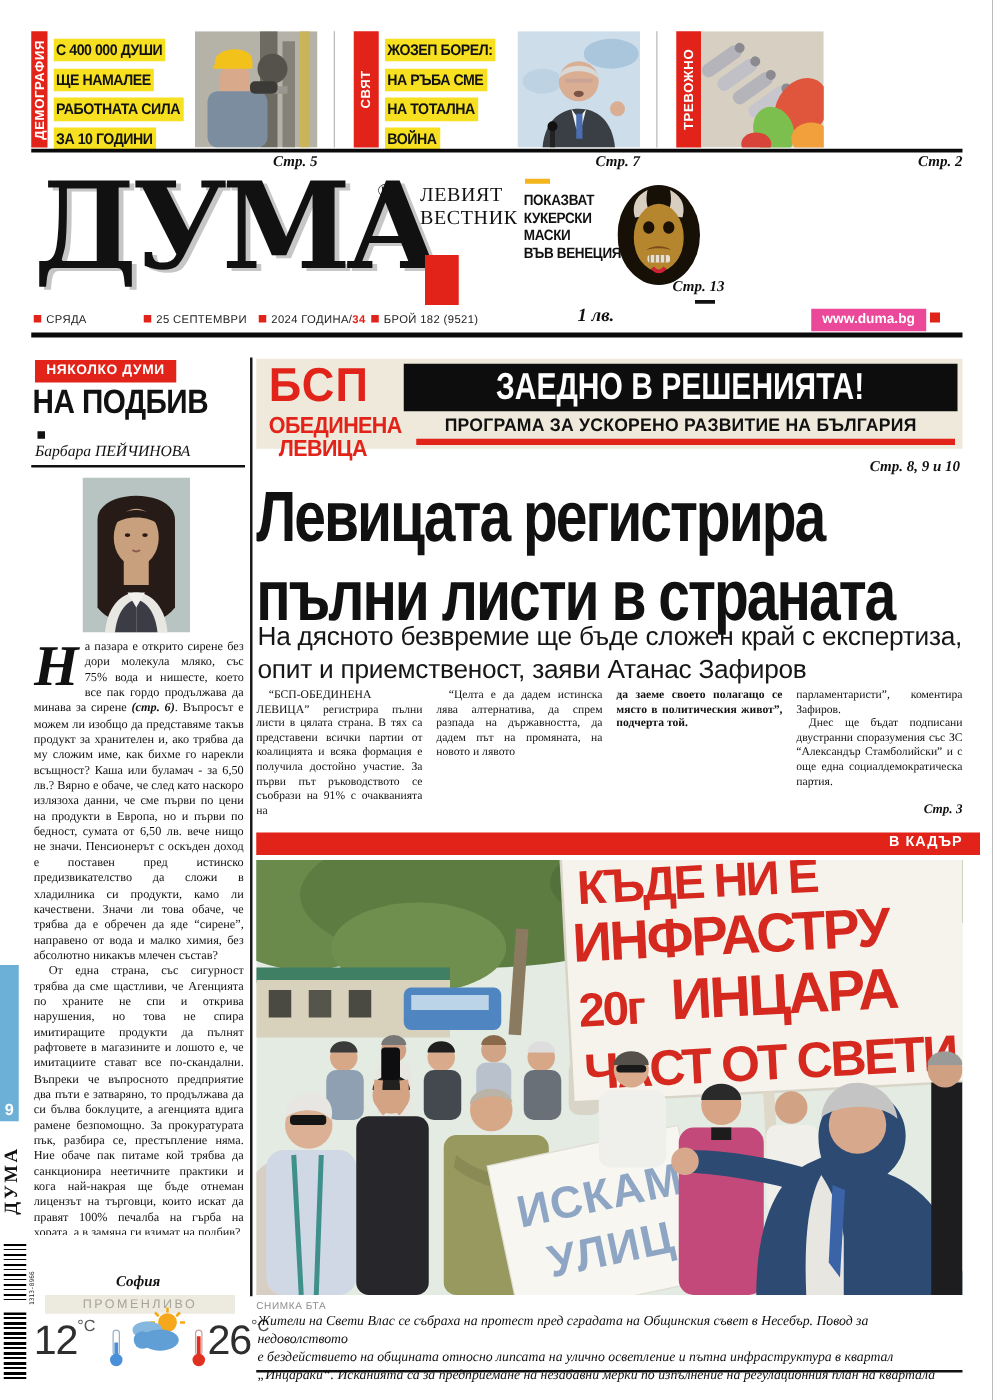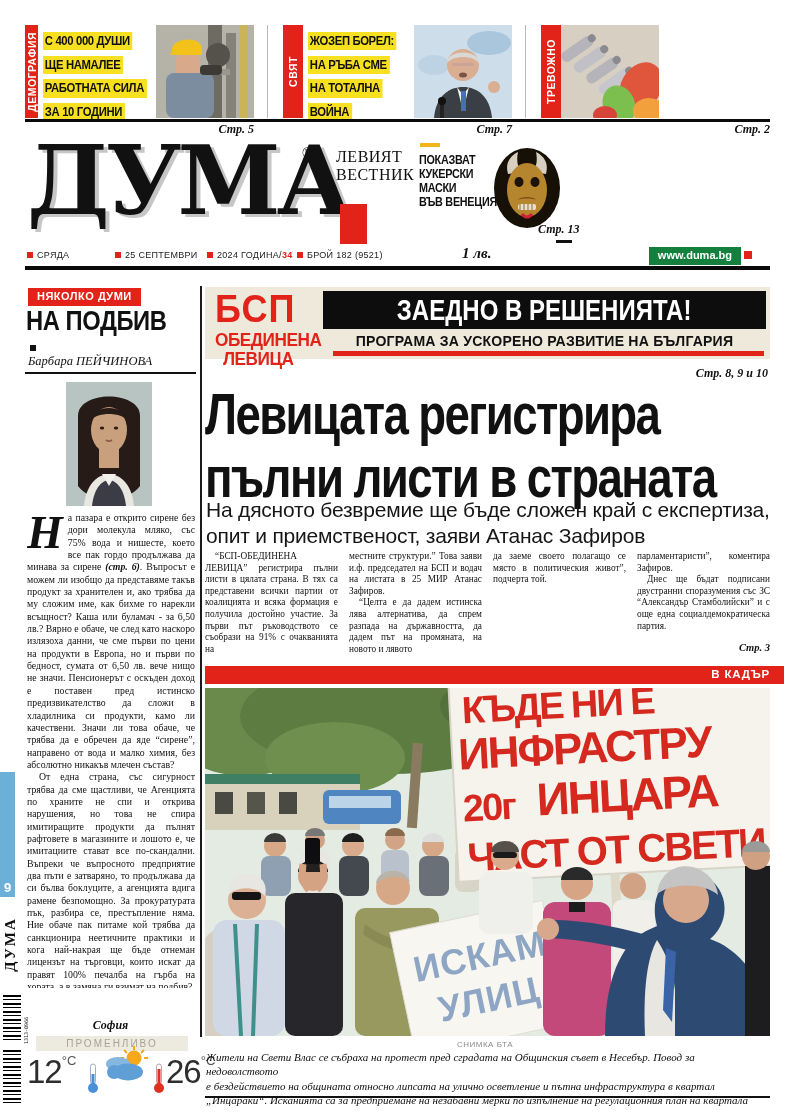--- a/index.html
+++ b/index.html
@@ -26,21 +26,21 @@
   .regmark{font-size:14px;font-family:"Liberation Serif",serif;}
   .tagline{font:400 16px/1.15 "Liberation Serif",serif;letter-spacing:.5px;}
   .redsq{background:#e2231a;}
   .dash{background:#111;height:4px;}
   .venice div{font:700 12px/1.17 "Liberation Sans",sans-serif;letter-spacing:-.3px;
               transform:scaleX(.9);transform-origin:0 50%;white-space:nowrap;}
   
   .datebar span.item{position:absolute;top:3px;font-size:9px;letter-spacing:.3px;color:#222;}
   .bullet{display:inline-block;width:6px;height:6px;background:#e2231a;margin-right:4px;}
   .price{font:italic 700 15px "Liberation Serif",serif;}
-  .webbadge{background:#15803d;color:#fff;font:700 11px/1 "Liberation Sans",sans-serif;
+  .webbadge{background:#ec4899;color:#fff;font:700 11px/1 "Liberation Sans",sans-serif;
             padding:3px 9px 4px;display:inline-block;}
   .thickrule{background:#0a0a0a;height:4px;}
   
   .rubric{background:#e2231a;color:#fff;font:700 11px/1 "Liberation Sans",sans-serif;
           padding:3px 9px 4px;display:inline-block;letter-spacing:.5px;}
   .optitle{font:700 27px/1 "Liberation Sans",sans-serif;letter-spacing:-.5px;
            transform:scaleX(.88);transform-origin:0 50%;white-space:nowrap;}
   .byline{font:italic 400 12.5px "Liberation Serif",serif;}
   .thinrule{background:#111;height:2px;}
   .bodycopy{font:9.8px/1.26 "Liberation Serif",serif;text-align:justify;overflow:hidden;}
@@ -62,21 +62,21 @@
   
   .headline-line{font:700 57px/1 "Liberation Sans",sans-serif;letter-spacing:-2px;
                  transform:scaleX(.8);transform-origin:0 50%;white-space:nowrap;margin-bottom:6px;}
   .subhead{font:400 21px/1.22 "Liberation Sans",sans-serif;color:#161616;letter-spacing:-.2px;}
   .cols{display:flex;gap:11px;}
   .col{width:133px;font:9.3px/1.25 "Liberation Serif",serif;text-align:justify;overflow:hidden;}
   .col .indent{text-indent:10px;}
   .col .stref3{display:block;text-align:right;margin-top:10px;font:italic 700 10.5px "Liberation Serif",serif;}
   .photobar{background:#e2231a;color:#fff;display:flex;align-items:center;justify-content:flex-end;
             font:700 11.5px/1 "Liberation Sans",sans-serif;letter-spacing:.8px;padding-right:14px;}
-  .credit{font:400 8px "Liberation Sans",sans-serif;color:#8c8c8c;letter-spacing:.5px;text-align:center;}
+  .credit{font:400 8px "Liberation Sans",sans-serif;color:#8c8c8c;letter-spacing:.5px;text-align:left;}
   .caption{font:italic 400 11px/1.3 "Liberation Serif",serif;color:#0d0d0d;}
   
   .wcity{font:italic 700 12px "Liberation Serif",serif;text-align:center;}
   .wband{background:#edeadf;color:#a7a396;font:400 10px/15px "Liberation Sans",sans-serif;
          letter-spacing:2px;text-align:center;}
   .temp{font:400 33px/1 "Liberation Sans",sans-serif;color:#2e2e2e;letter-spacing:-1px;}
   .temp .unit{font-size:13px;color:#555;vertical-align:18px;letter-spacing:0;}
   
   .bluetab{background:#6cb0d8;}
   .bluetab span{position:absolute;bottom:2px;left:0;right:0;text-align:center;color:#fff;
@@ -307,24 +307,23 @@
   <div class="abs subhead" style="left:206px;top:497px;width:565px;">
     <div>На дясното безвремие ще бъде сложен край с експертиза,</div>
     <div>опит и приемственост, заяви Атанас Зафиров</div>
   </div>
 
   <div class="abs cols" style="left:205px;top:551px;width:565px;height:106px;">
     <div class="col" style="height:106px;">
       <div class="indent">“БСП-ОБЕДИНЕНА ЛЕВИЦА” регистрира пълни листи в цялата страна. В тях са представени всички партии от коалицията и всяка формация е получила достойно участие. За първи път ръководството се съобрази на 91% с очакванията на</div>
     </div>
     <div class="col" style="height:106px;">
-      <div>местните структури.” Това заяви и.ф. председател на БСП и водач на листата в 25 МИР Атанас Зафиров.</div>
       <div class="indent">“Целта е да дадем истинска лява алтернатива, да спрем разпада на държавността, да дадем път на промяната, на новото и лявото</div>
     </div>
-    <div class="col" style="height:106px;">
+    <div class="col" style="height:106px;font-weight:bold;">
       <div>да заеме своето полагащо се място в политическия живот”, подчерта той.</div>
     </div>
     <div class="col" style="height:106px;">
       <div>парламентаристи”, коментира Зафиров.</div>
       <div class="indent">Днес ще бъдат подписани двустранни споразумения със ЗС “Александър Стамболийски” и с още една социалдемократическа партия.</div>
       <span class="stref3">Стр. 3</span>
     </div>
   </div>
 
   <div class="abs photobar" style="left:205px;top:666px;width:565px;height:18px;">

